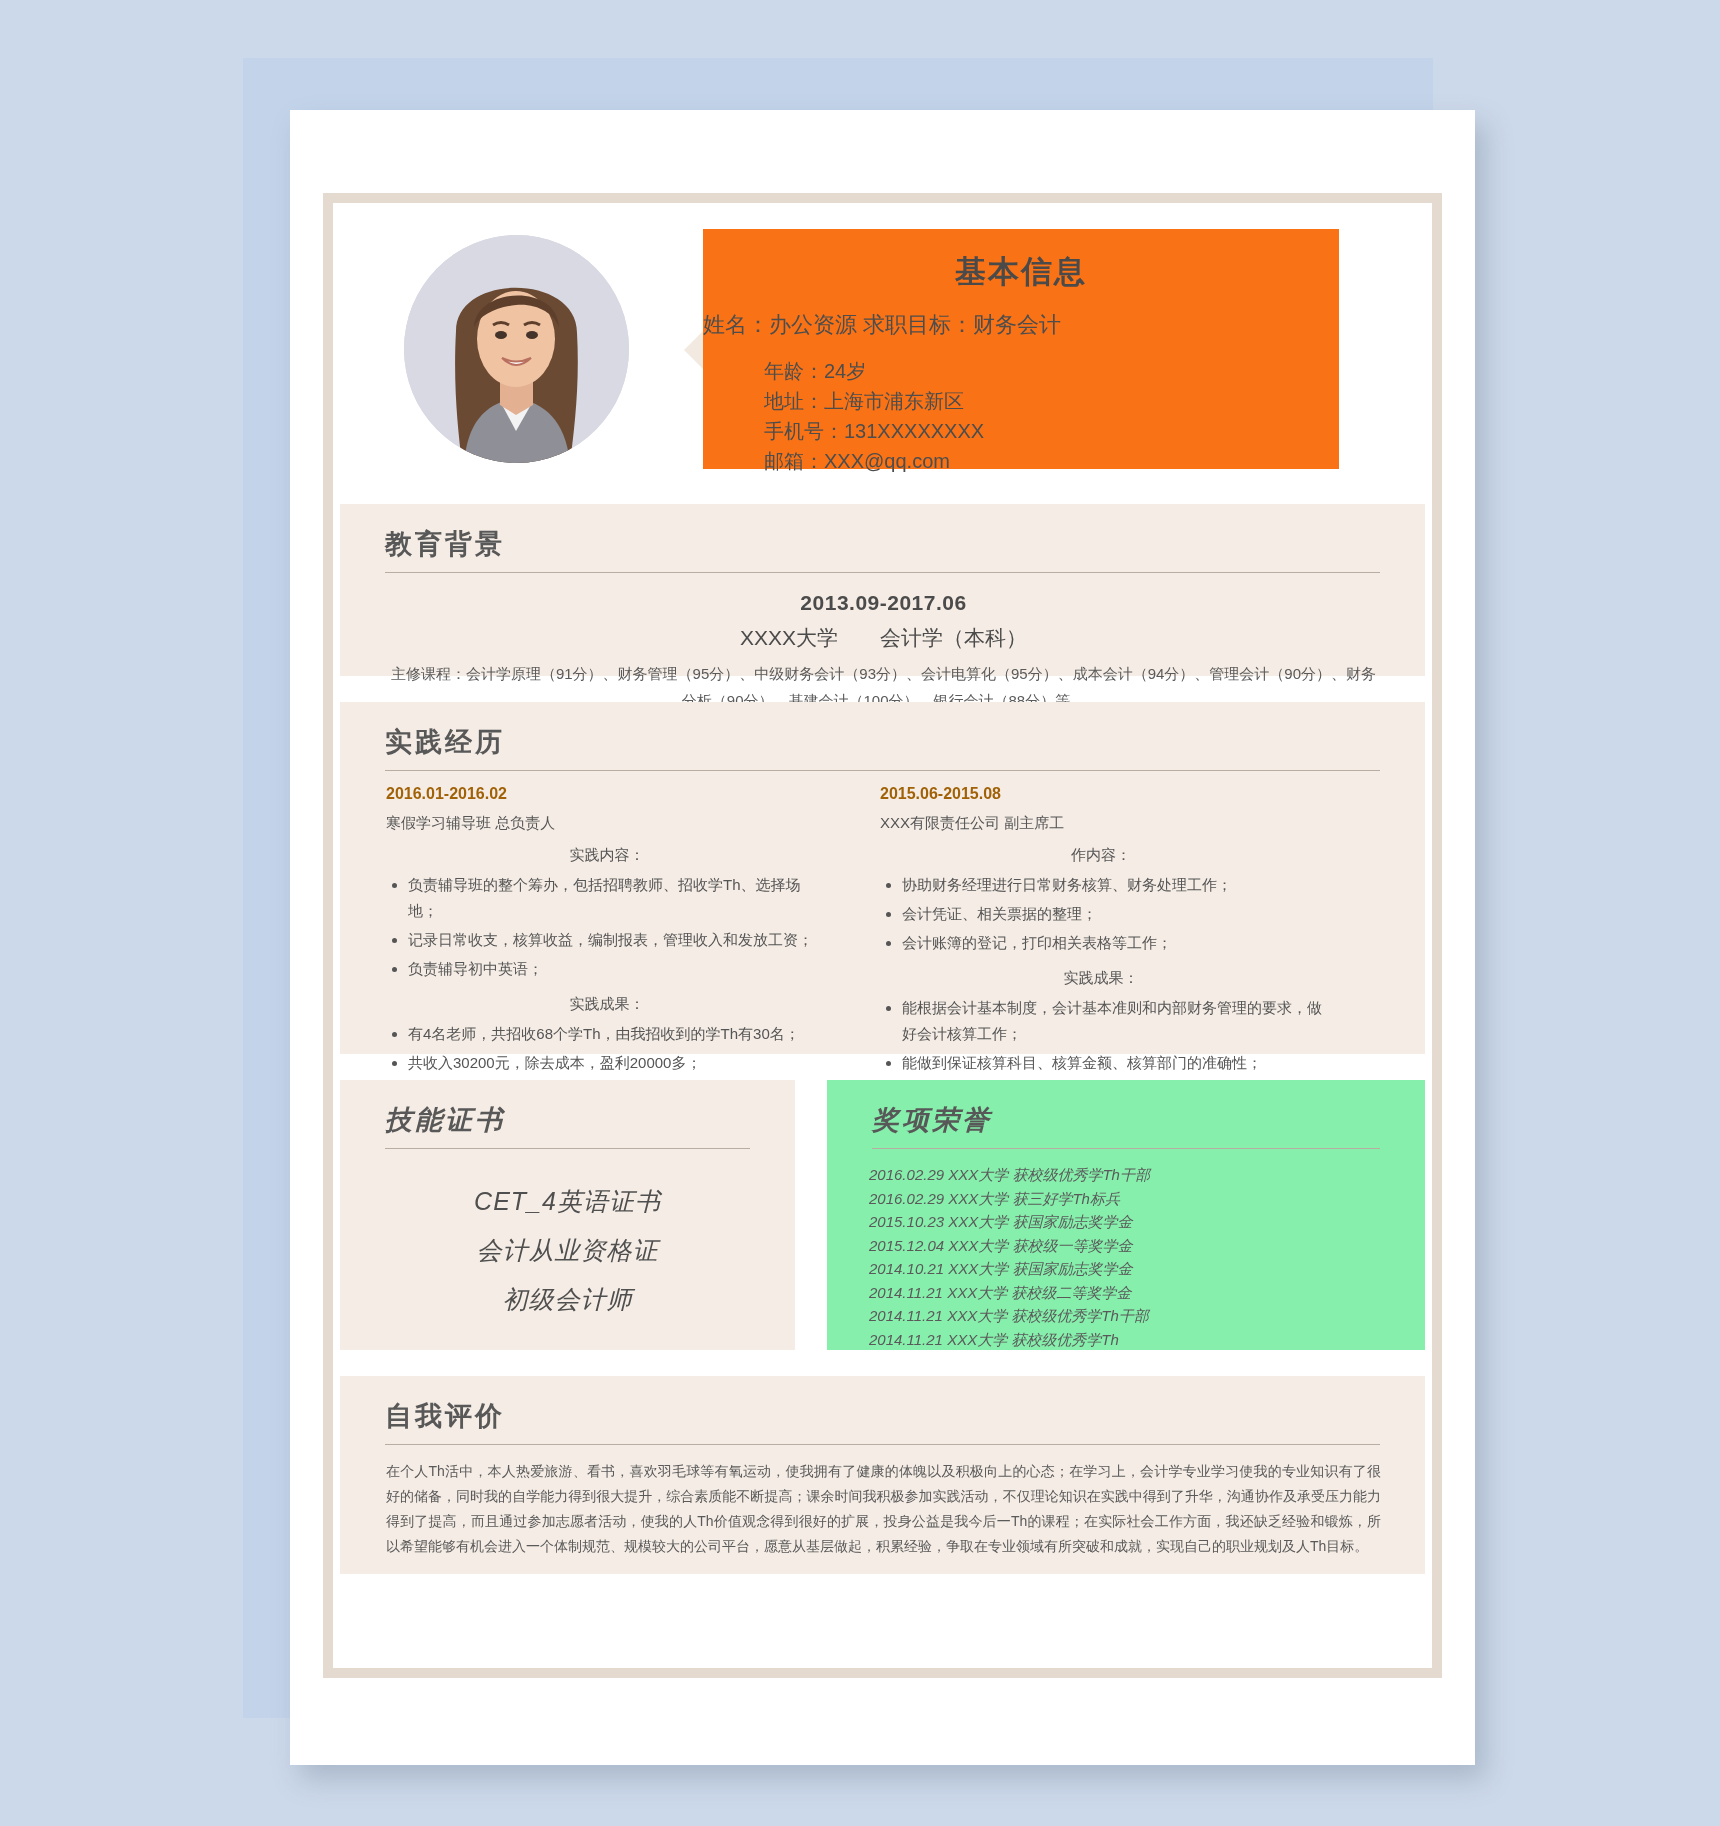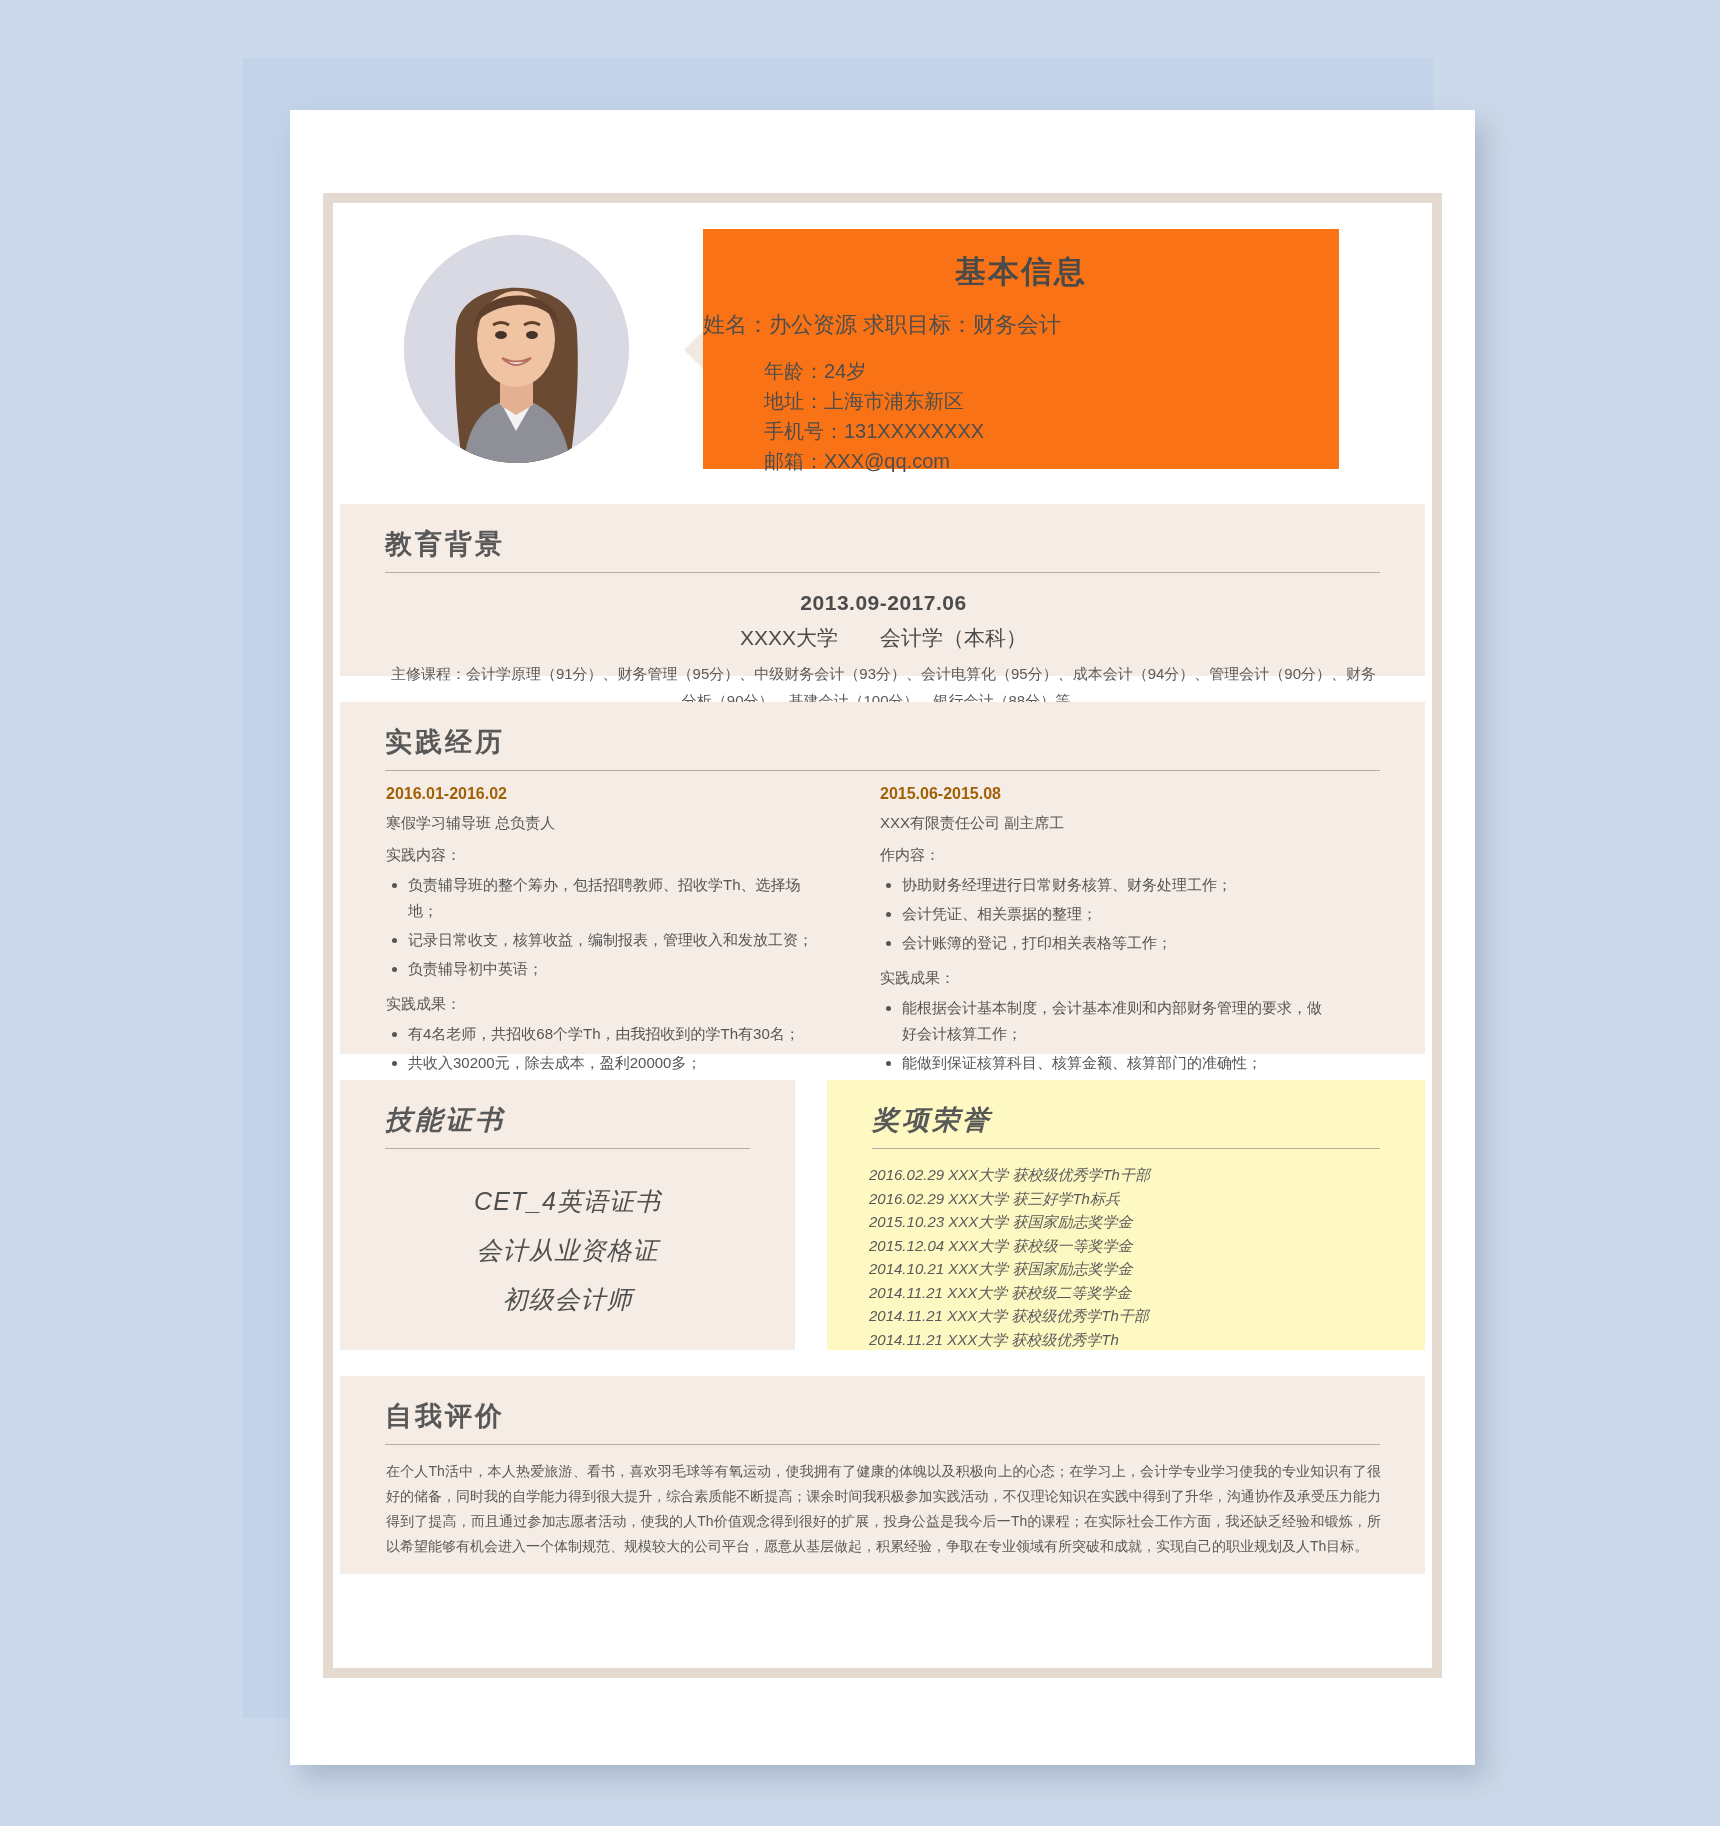--- a/index.html
+++ b/index.html
@@ -169,20 +169,21 @@
   }
   .prac-role {
     font-size: 15px;
     color: #555;
     margin-top: 11px;
   }
   .prac-sub {
     font-size: 15px;
     color: #555;
     margin-top: 13px;
+    text-align: center;
   }
   ul.prac-list {
     margin: 7px 0 0 0;
     padding-left: 22px;
   }
   ul.prac-list li {
     font-size: 15px;
     color: #555;
     line-height: 26px;
     margin-bottom: 3px;
@@ -197,21 +198,21 @@
   }
   #skills {
     width: 455px;
     height: 270px;
     background: #f5ece5;
     margin-top: 0;
   }
   #awards {
     width: 598px;
     height: 270px;
-    background: #fef9c3;
+    background: #86efac;
     margin-top: 0;
   }
   .skill-list { padding: 28px 0 0 0; text-align: center; }
   .skill-list div {
     font-size: 25px;
     color: #4f4f4f;
     line-height: 49px;
     letter-spacing: 1px;
   }
   .award-list { padding: 14px 41px 0 42px; }

